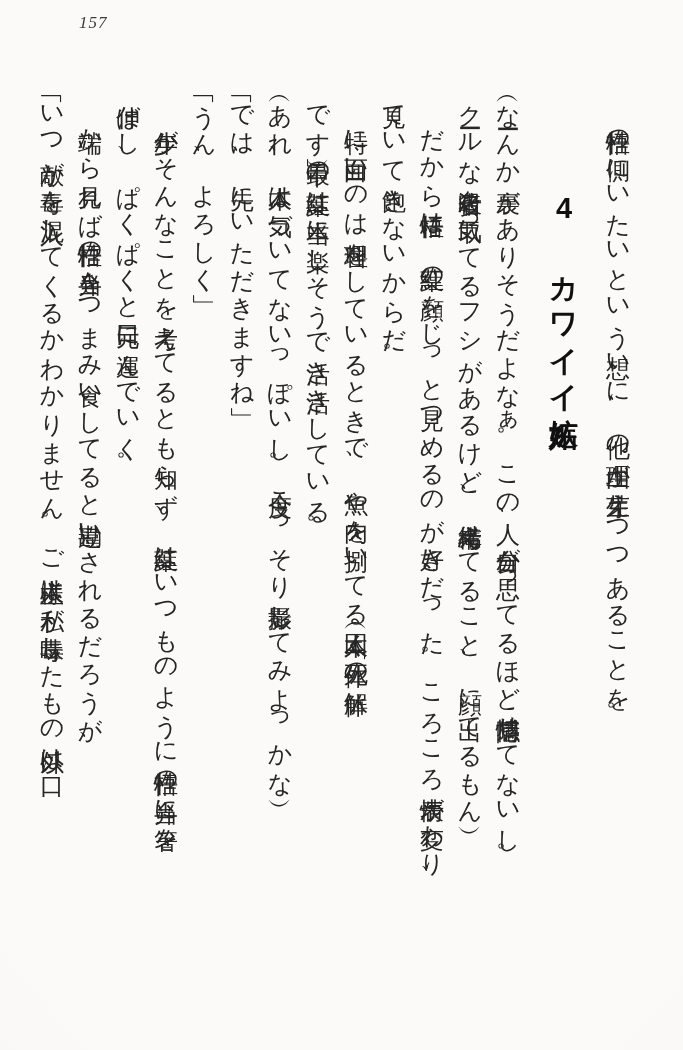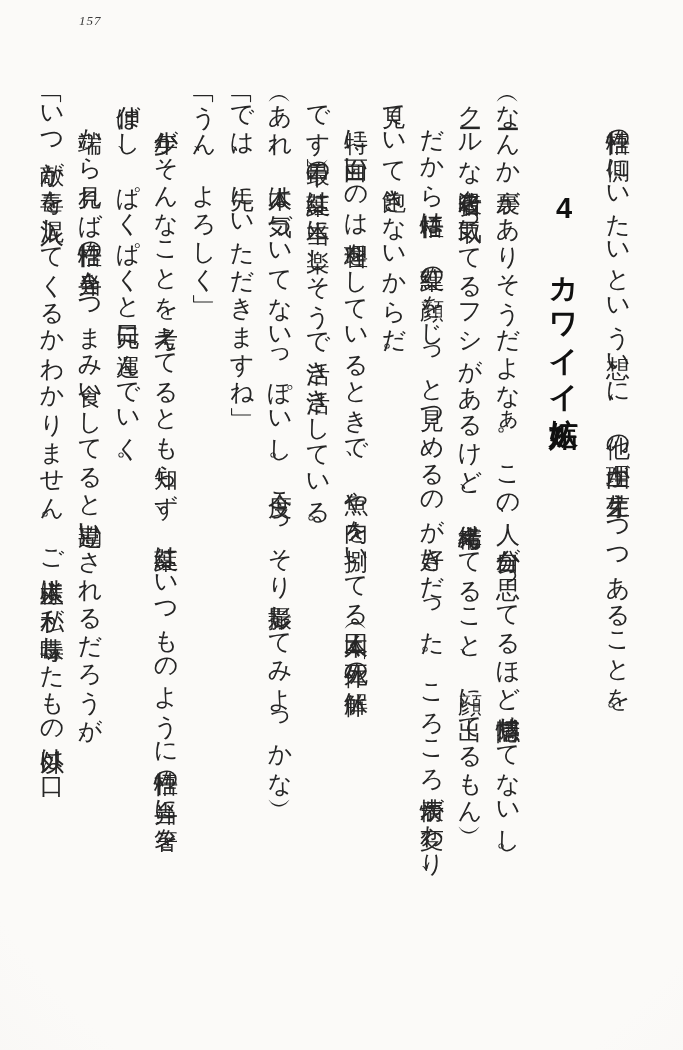--- a/index.html
+++ b/index.html
@@ -9,21 +9,21 @@
     height: 1050px;
     overflow: hidden;
     background: radial-gradient(130% 120% at 52% 42%, #fbfaf8 55%, #f1efeb 100%);
     font-family: "Liberation Serif", "DejaVu Serif", serif;
     color: #262626;
   }
   .page-number {
     position: absolute;
     top: 13px;
     left: 79px;
-    font-size: 13px;
+    font-size: 17px;
     font-style: italic;
     letter-spacing: 1px;
     color: #3c3c3c;
   }
   .text-columns {
     position: absolute;
     top: 88px;
     right: 46px;
     bottom: 0;
     left: 26px;

